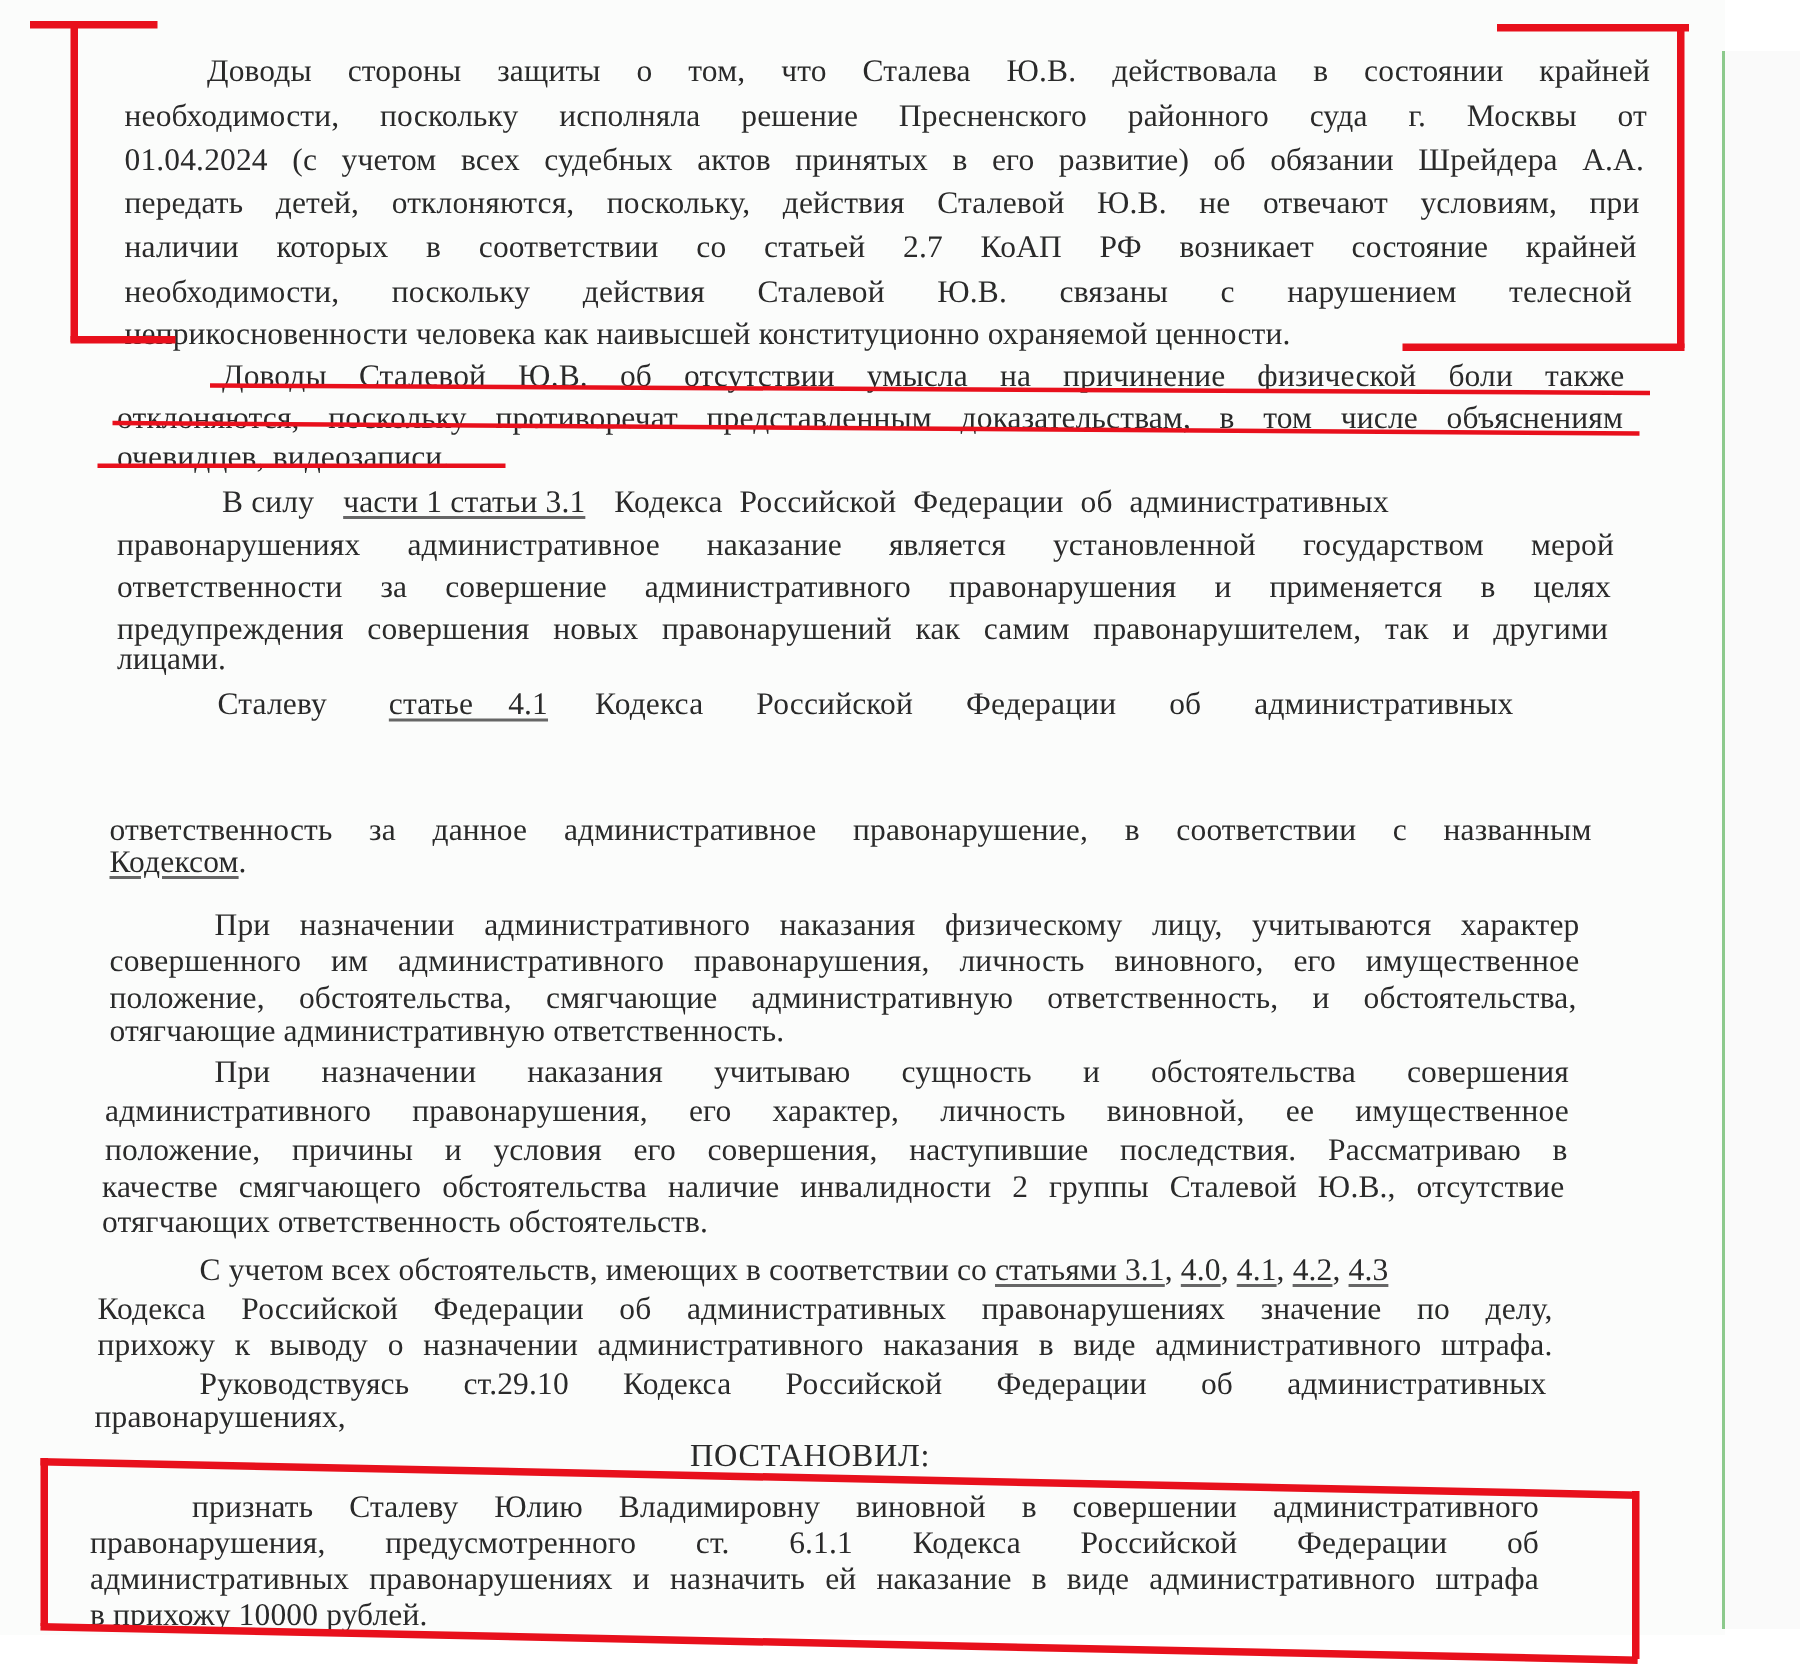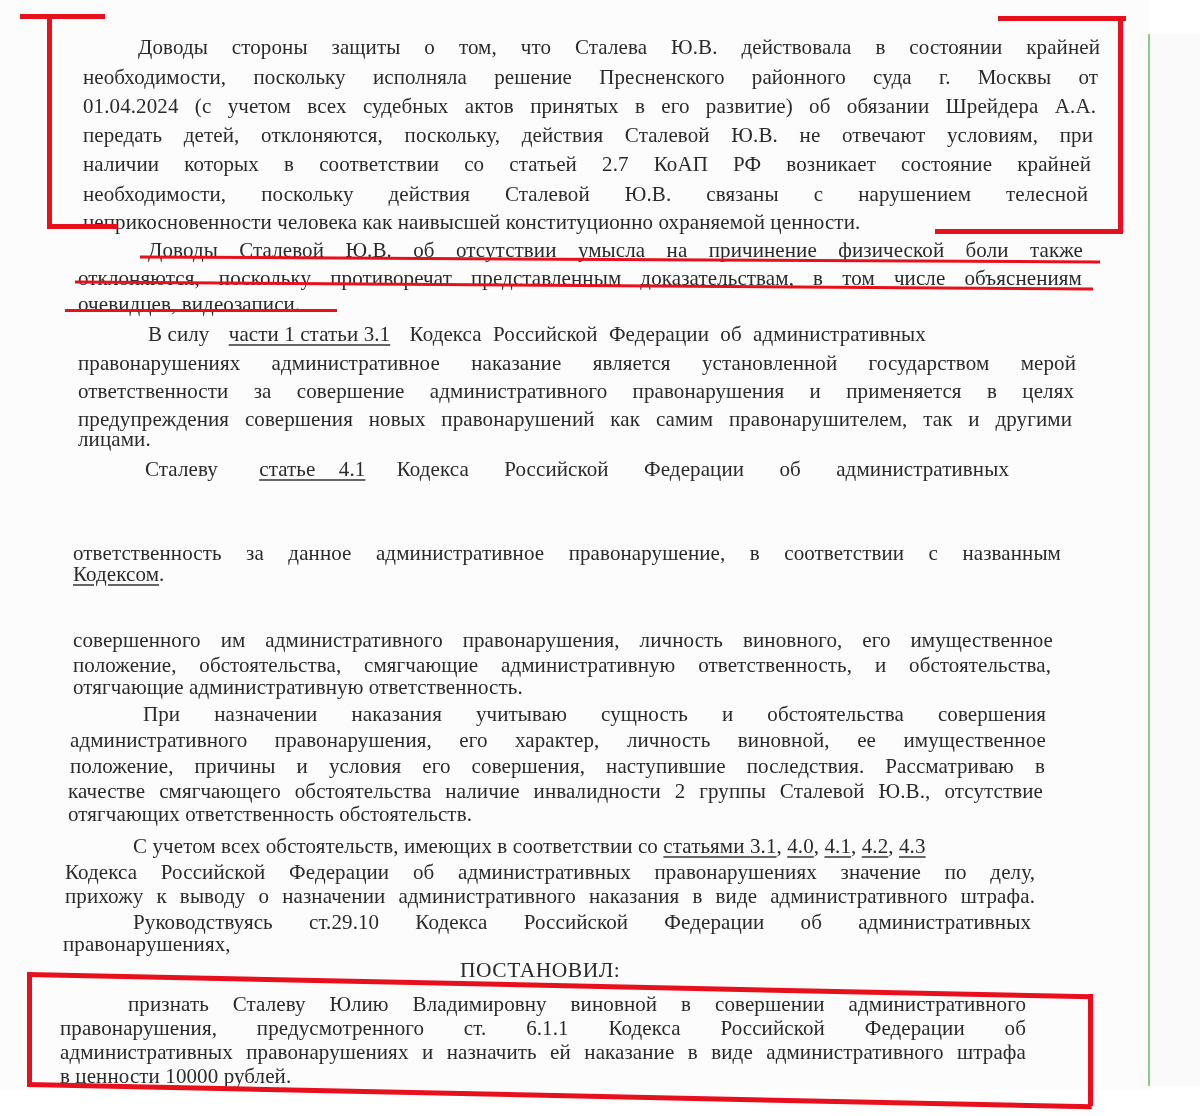--- a/index.html
+++ b/index.html
@@ -44,20 +44,21 @@
   <div class="line" style="left:145px;top:455px;">
     <span>Сталеву</span>
     <span class="ul" style="margin-left:36px;word-spacing:18px;">статье 4.1</span>
     <span style="margin-left:26px;word-spacing:30px;">Кодекса Российской Федерации об административных</span>
   </div>
   <div class="line just" style="left:73px;top:539px;width:988px;">ответственность за данное административное правонарушение, в соответствии с названным</div>
   <div class="line" style="left:73px;top:560px;">
     <span class="ul">Кодексом</span><span>.</span>
   </div>
 
+  <div class="line just" style="left:143px;top:602px;width:910px;">При назначении административного наказания физическому лицу, учитываются характер</div>
   <div class="line just" style="left:73px;top:626px;width:980px;">совершенного им административного правонарушения, личность виновного, его имущественное</div>
   <div class="line just" style="left:73px;top:651px;width:978px;">положение, обстоятельства, смягчающие административную ответственность, и обстоятельства,</div>
   <div class="line" style="left:73px;top:673px;">отягчающие административную ответственность.</div>
 
   <div class="line just" style="left:143px;top:700px;width:903px;">При назначении наказания учитываю сущность и обстоятельства совершения</div>
   <div class="line just" style="left:70px;top:726px;width:976px;">административного правонарушения, его характер, личность виновной, ее имущественное</div>
   <div class="line just" style="left:70px;top:752px;width:975px;">положение, причины и условия его совершения, наступившие последствия. Рассматриваю в</div>
   <div class="line just" style="left:68px;top:777px;width:975px;">качестве смягчающего обстоятельства наличие инвалидности 2 группы Сталевой Ю.В., отсутствие</div>
   <div class="line" style="left:68px;top:800px;">отягчающих ответственность обстоятельств.</div>
 
@@ -73,21 +74,21 @@
   <div class="line just" style="left:65px;top:882px;width:970px;">прихожу к выводу о назначении административного наказания в виде административного штрафа.</div>
 
   <div class="line just" style="left:133px;top:908px;width:898px;">Руководствуясь ст.29.10 Кодекса Российской Федерации об административных</div>
   <div class="line" style="left:63px;top:930px;">правонарушениях,</div>
 
   <div class="heading">ПОСТАНОВИЛ:</div>
 
   <div class="line just" style="left:128px;top:990px;width:898px;">признать Сталеву Юлию Владимировну виновной в совершении административного</div>
   <div class="line just" style="left:60px;top:1014px;width:966px;">правонарушения, предусмотренного ст. 6.1.1 Кодекса Российской Федерации об</div>
   <div class="line just" style="left:60px;top:1038px;width:966px;">административных правонарушениях и назначить ей наказание в виде административного штрафа</div>
-  <div class="line" style="left:60px;top:1062px;">в ценности 10000 рублей.</div>
+  <div class="line" style="left:60px;top:1062px;">в прихожу 10000 рублей.</div>
 </div>
 
 <div class="green-line"></div>
 <div class="right-panel"></div>
 
 <div class="red" style="left:20px;top:14px;width:85px;height:5px;"></div>
 <div class="red" style="left:998px;top:16px;width:128px;height:5px;"></div>
 <div class="red" style="left:47px;top:14px;width:5px;height:214px;"></div>
 <div class="red" style="left:1118px;top:16px;width:5px;height:216px;"></div>
 <div class="red" style="left:47px;top:224px;width:70px;height:5px;"></div>

